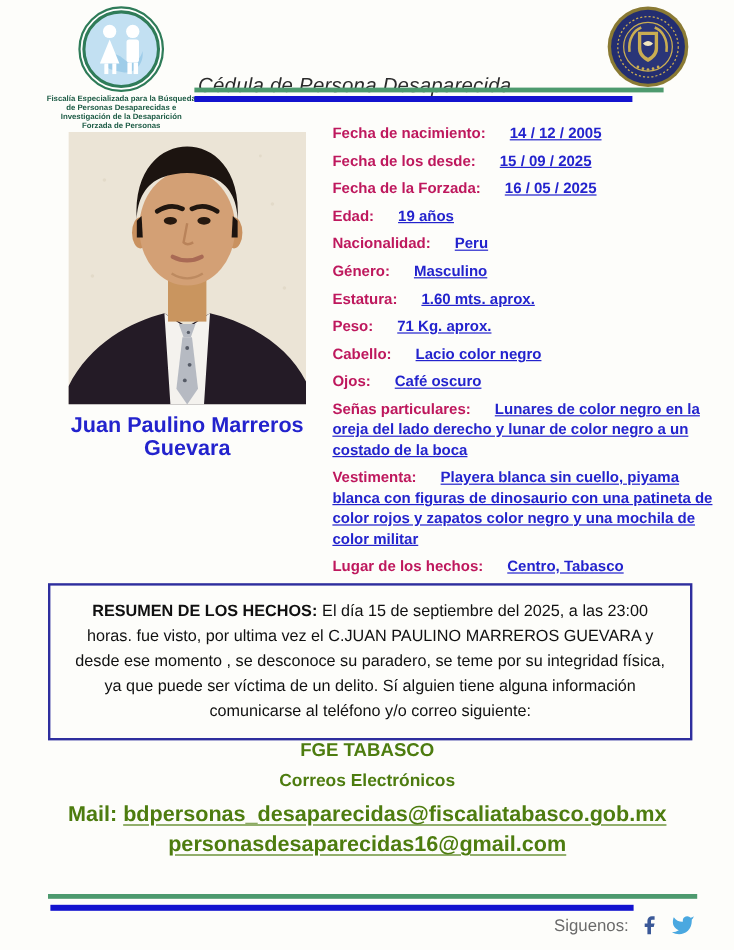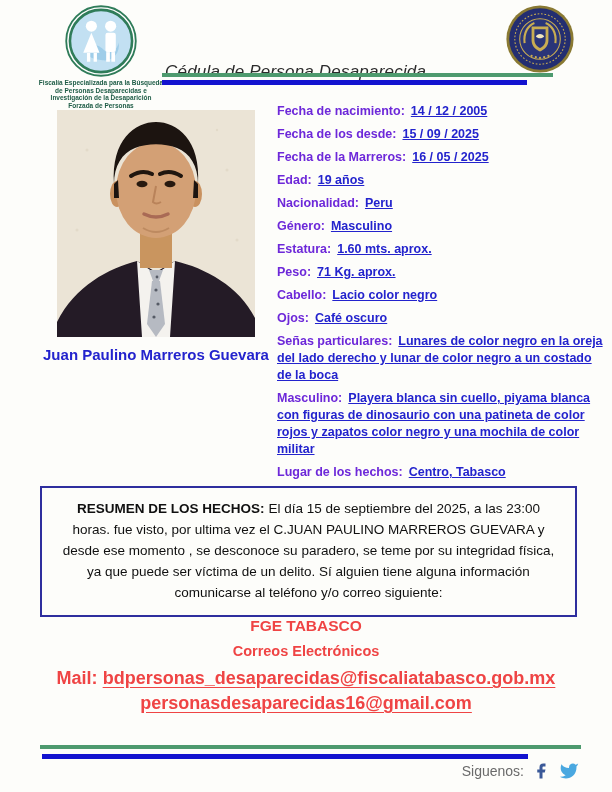--- a/index.html
+++ b/index.html
@@ -24,41 +24,41 @@
   .hline-green-top { position:absolute; left:162px; top:73px; width:391px; height:4px; background:#4d9a6e; }
   .hline-blue-top  { position:absolute; left:162px; top:80px; width:365px; height:5px; background:#1313cf; }
   .right-seal { position:absolute; left:505px; top:4px; width:70px; height:70px; }
   .right-seal svg { width:70px; height:70px; }
 
   
   .photo { position:absolute; left:57px; top:110px; width:198px; height:227px; }
   .photo svg { width:100%; height:100%; display:block; }
   .person-name {
     position:absolute; left:32px; top:345px; width:248px;
-    text-align:center; font-size:15px; font-weight:bold; color:#2323cd;
+    text-align:center; font-size:18px; font-weight:bold; color:#2323cd;
     line-height:19px;
   }
 
   
   .fields { position:absolute; left:277px; top:103px; width:330px; }
   .field { margin-bottom:6px; font-size:12.5px; line-height:17px; font-weight:bold; }
-  .flabel { color:#6d28d9; margin-right:6px; }
+  .flabel { color:#be185d; margin-right:20px; }
   .fvalue { color:#2323cd;text-decoration:underline; }
 
   
   .summary-box {
     position:absolute; left:40px; top:486px; width:537px;
     border:2px solid #2e2e9e; background:#fdfdfa;
     padding:10px 18px 12px 18px; text-align:center;
     font-size:13.5px; line-height:21px; color:#101010;
   }
   .summary-heading { font-weight:bold; margin-right:4px; }
 
   
-  .contact { position:absolute; left:0; top:617px; width:612px; text-align:center; color:#ef4444; }
+  .contact { position:absolute; left:0; top:617px; width:612px; text-align:center; color:#4d7c0f; }
   .contact-org   { font-size:15.5px; font-weight:bold; margin-bottom:8px; }
   .contact-phone { font-size:15.5px; font-weight:bold; margin-bottom:13px; }
   .contact-emails-heading { font-size:14.5px; font-weight:bold; margin-bottom:9px; }
   .contact-mail-line { font-size:18px; font-weight:bold; margin-bottom:4px; }
   .email-underline { text-decoration:underline; text-underline-offset:3px; }
 
   
   .hline-green-bot { position:absolute; left:40px; top:745px; width:541px; height:4px; background:#4d9a6e; }
   .hline-blue-bot  { position:absolute; left:42px; top:754px; width:486px; height:5px; background:#1313cf; }
   .social { position:absolute; right:32px; top:761px; display:flex; align-items:center; gap:8px; }
@@ -140,30 +140,30 @@
       <path d="M99,76 L96,92 Q99,95 104,92" stroke="#b9835a" stroke-width="2" fill="none"></path>
       <path d="M87,104 Q99,110 111,104" stroke="#a96a55" stroke-width="3.5" fill="none" stroke-linecap="round"></path>
       <path d="M86,118 Q99,126 112,118" stroke="#bd8a60" stroke-width="2" fill="none"></path>
     </svg>
   </div>
   <div class="person-name">Juan Paulino Marreros Guevara</div>
 
   <div class="fields">
     <div class="field"><span class="flabel">Fecha de nacimiento:</span><span class="fvalue">14 / 12 / 2005</span></div>
     <div class="field"><span class="flabel">Fecha de los desde:</span><span class="fvalue">15 / 09 / 2025</span></div>
-    <div class="field"><span class="flabel">Fecha de la Marreros:</span><span class="fvalue">16 / 05 / 2025</span></div>
+    <div class="field"><span class="flabel">Fecha de la Forzada:</span><span class="fvalue">16 / 05 / 2025</span></div>
     <div class="field"><span class="flabel">Edad:</span><span class="fvalue">19 años</span></div>
     <div class="field"><span class="flabel">Nacionalidad:</span><span class="fvalue">Peru</span></div>
     <div class="field"><span class="flabel">Género:</span><span class="fvalue">Masculino</span></div>
     <div class="field"><span class="flabel">Estatura:</span><span class="fvalue">1.60 mts. aprox.</span></div>
     <div class="field"><span class="flabel">Peso:</span><span class="fvalue">71 Kg. aprox.</span></div>
     <div class="field"><span class="flabel">Cabello:</span><span class="fvalue">Lacio color negro</span></div>
     <div class="field"><span class="flabel">Ojos:</span><span class="fvalue">Café oscuro</span></div>
     <div class="field"><span class="flabel">Señas particulares:</span><span class="fvalue">Lunares de color negro en la oreja del lado derecho y lunar de color negro a un costado de la boca</span></div>
-    <div class="field"><span class="flabel">Masculino:</span><span class="fvalue">Playera blanca sin cuello, piyama blanca con figuras de dinosaurio  con una patineta de color rojos y zapatos color negro y una mochila de color militar</span></div>
+    <div class="field"><span class="flabel">Vestimenta:</span><span class="fvalue">Playera blanca sin cuello, piyama blanca con figuras de dinosaurio  con una patineta de color rojos y zapatos color negro y una mochila de color militar</span></div>
     <div class="field"><span class="flabel">Lugar de los hechos:</span><span class="fvalue">Centro, Tabasco</span></div>
   </div>
 
   <div class="summary-box">
     <span class="summary-heading">RESUMEN DE LOS HECHOS:</span><span>El día 15 de septiembre del 2025, a las 23:00 horas. fue visto, por ultima vez el C.JUAN PAULINO MARREROS GUEVARA y desde ese momento , se desconoce su paradero, se teme por su integridad física, ya que puede ser víctima de un delito. Sí alguien tiene alguna información comunicarse al teléfono y/o correo siguiente:</span>
   </div>
 
   <div class="contact">
     <div class="contact-org">FGE TABASCO</div>
     <div class="contact-emails-heading">Correos Electrónicos</div>

